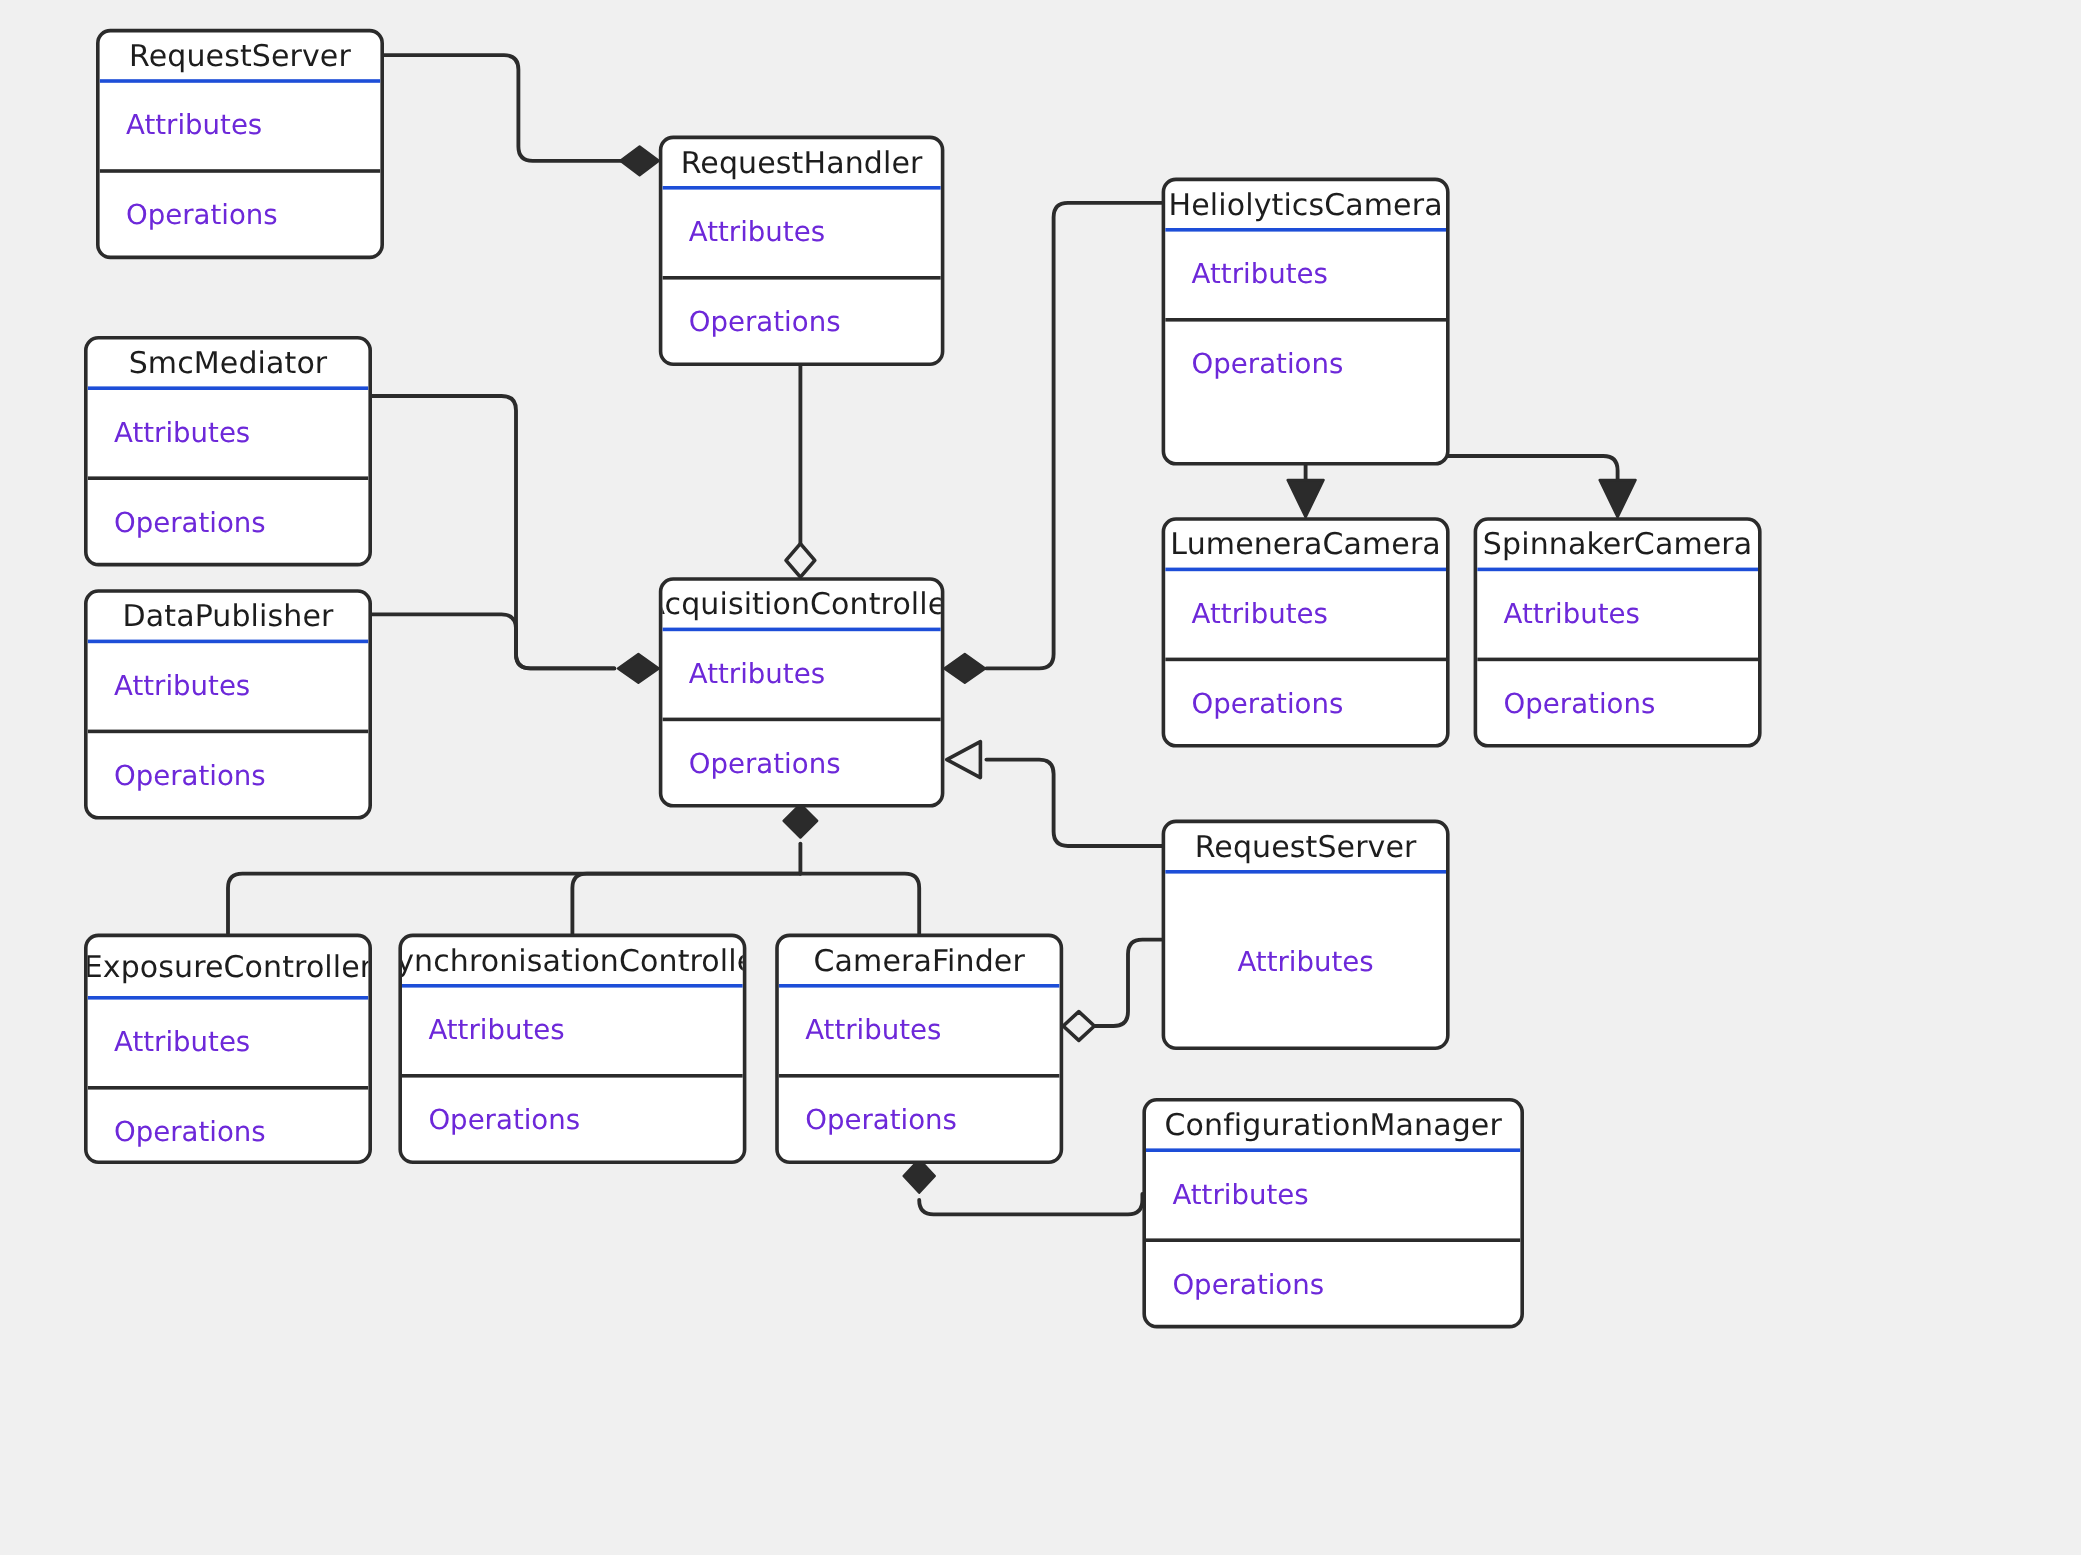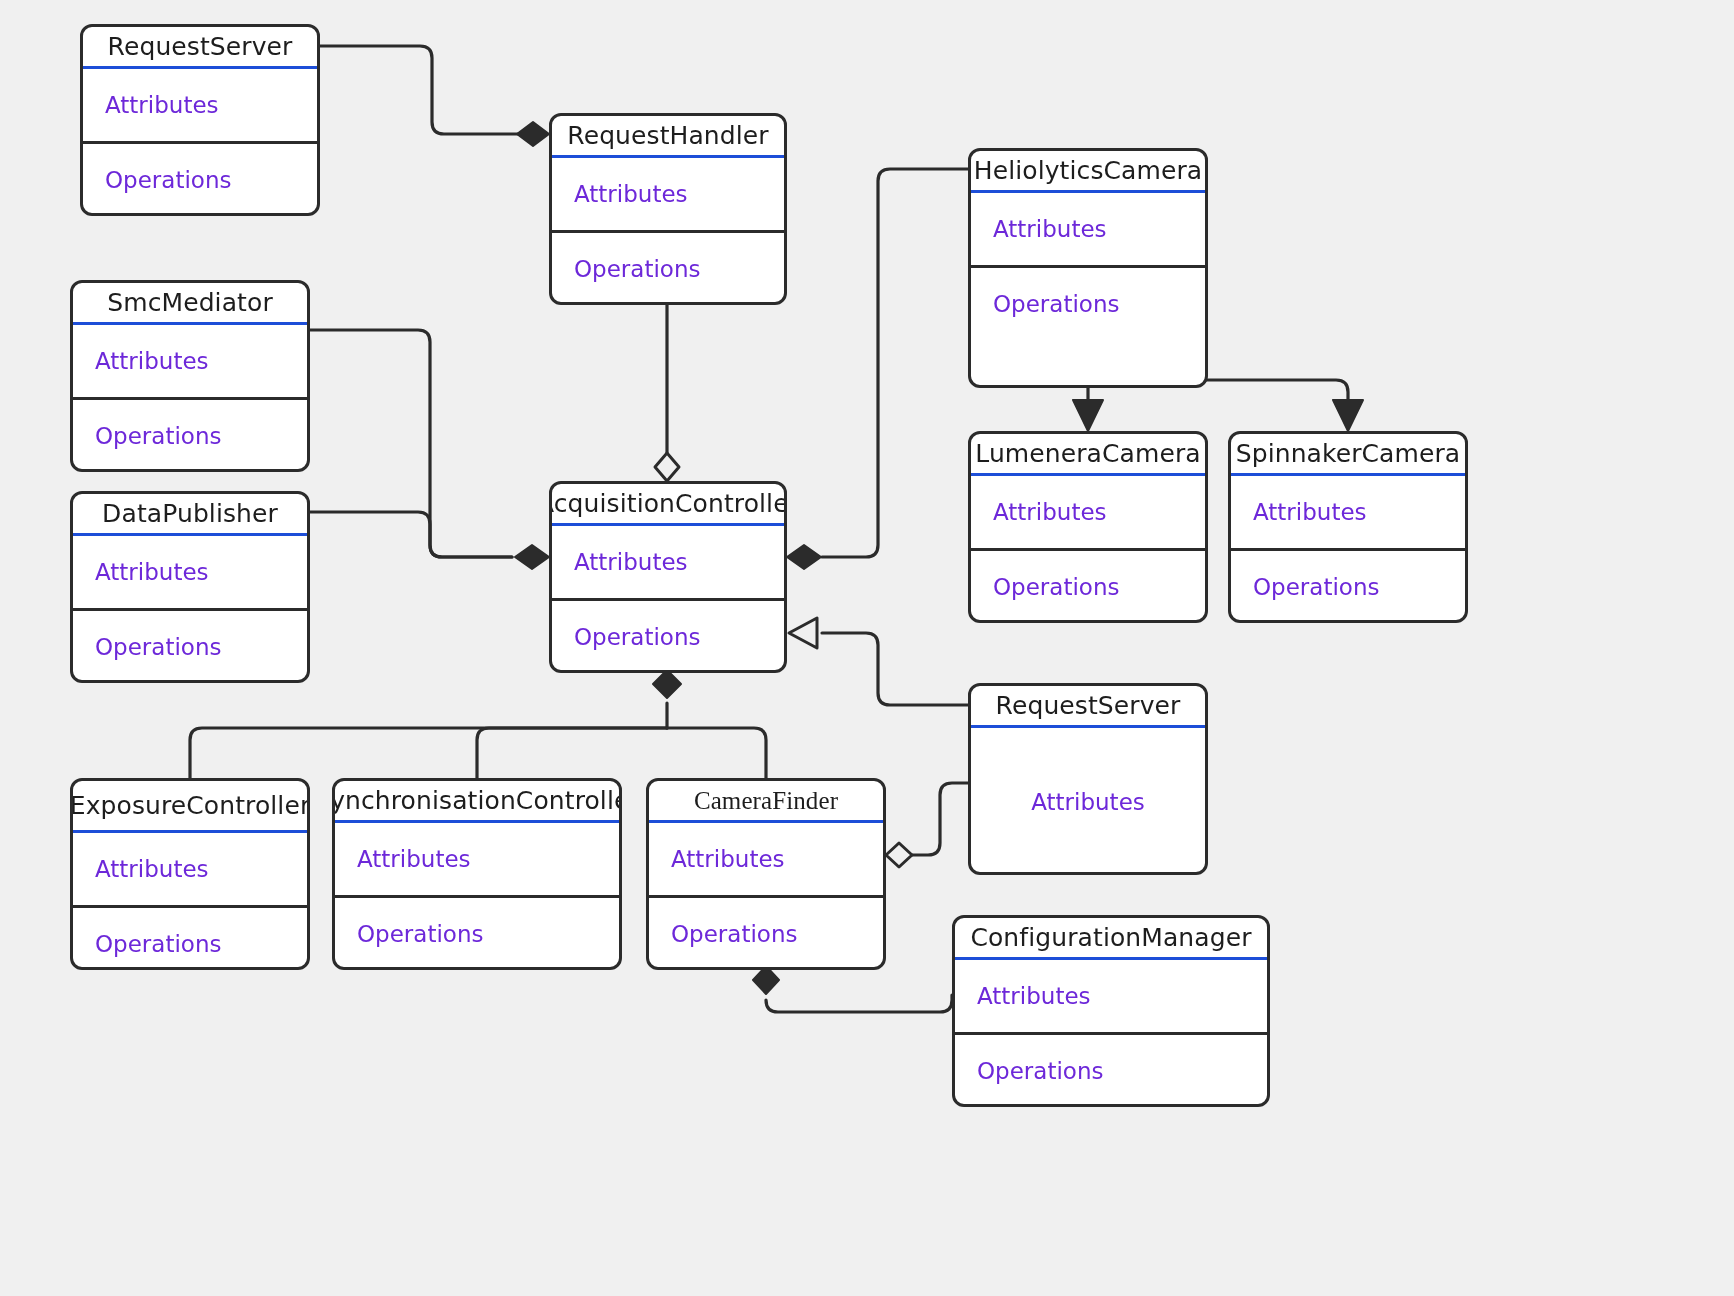--- a/index.html
+++ b/index.html
@@ -207,21 +207,21 @@
     <div class="uml-compartment" style="height:72px;">Operations</div>
   </div>
 
   <div class="uml-class" style="left:332px; top:778px; width:290px; height:192px;">
     <div class="uml-header" style="height:42px;">SynchronisationController</div>
     <div class="uml-compartment divided" style="height:75px;">Attributes</div>
     <div class="uml-compartment" style="height:72px;">Operations</div>
   </div>
 
   <div class="uml-class" style="left:646px; top:778px; width:240px; height:192px;">
-    <div class="uml-header" style="height:42px;font-family:Liberation Serif, serif;">CameraFinder</div>
+    <div class="uml-header" style="height:42px;">CameraFinder</div>
     <div class="uml-compartment divided" style="height:75px;">Attributes</div>
     <div class="uml-compartment" style="height:72px;">Operations</div>
   </div>
 
   <div class="uml-class" style="left:952px; top:915px; width:318px; height:192px;">
     <div class="uml-header" style="height:42px;">ConfigurationManager</div>
     <div class="uml-compartment divided" style="height:75px;">Attributes</div>
     <div class="uml-compartment" style="height:72px;">Operations</div>
   </div>
 

